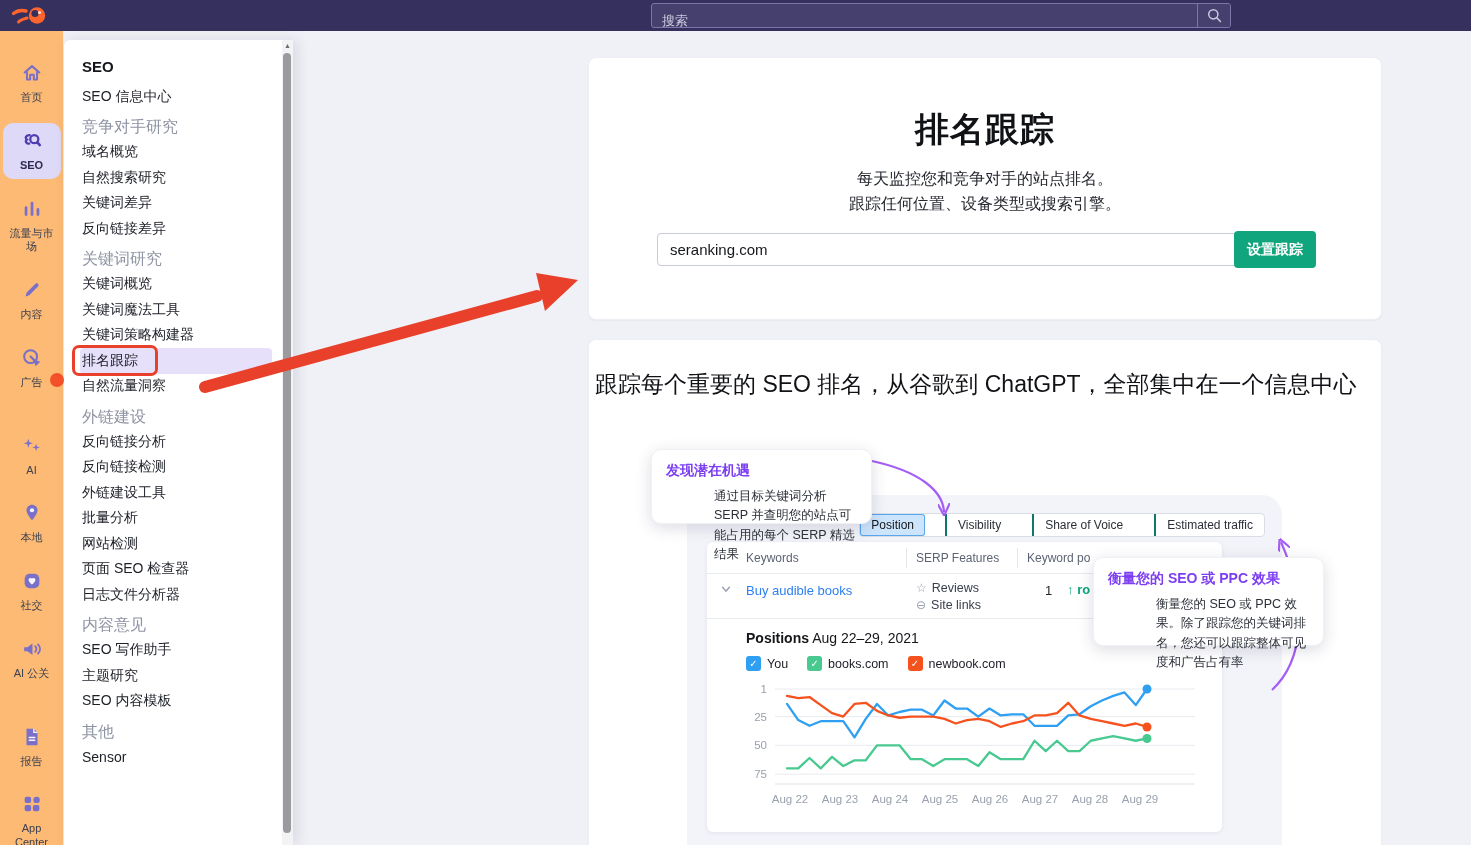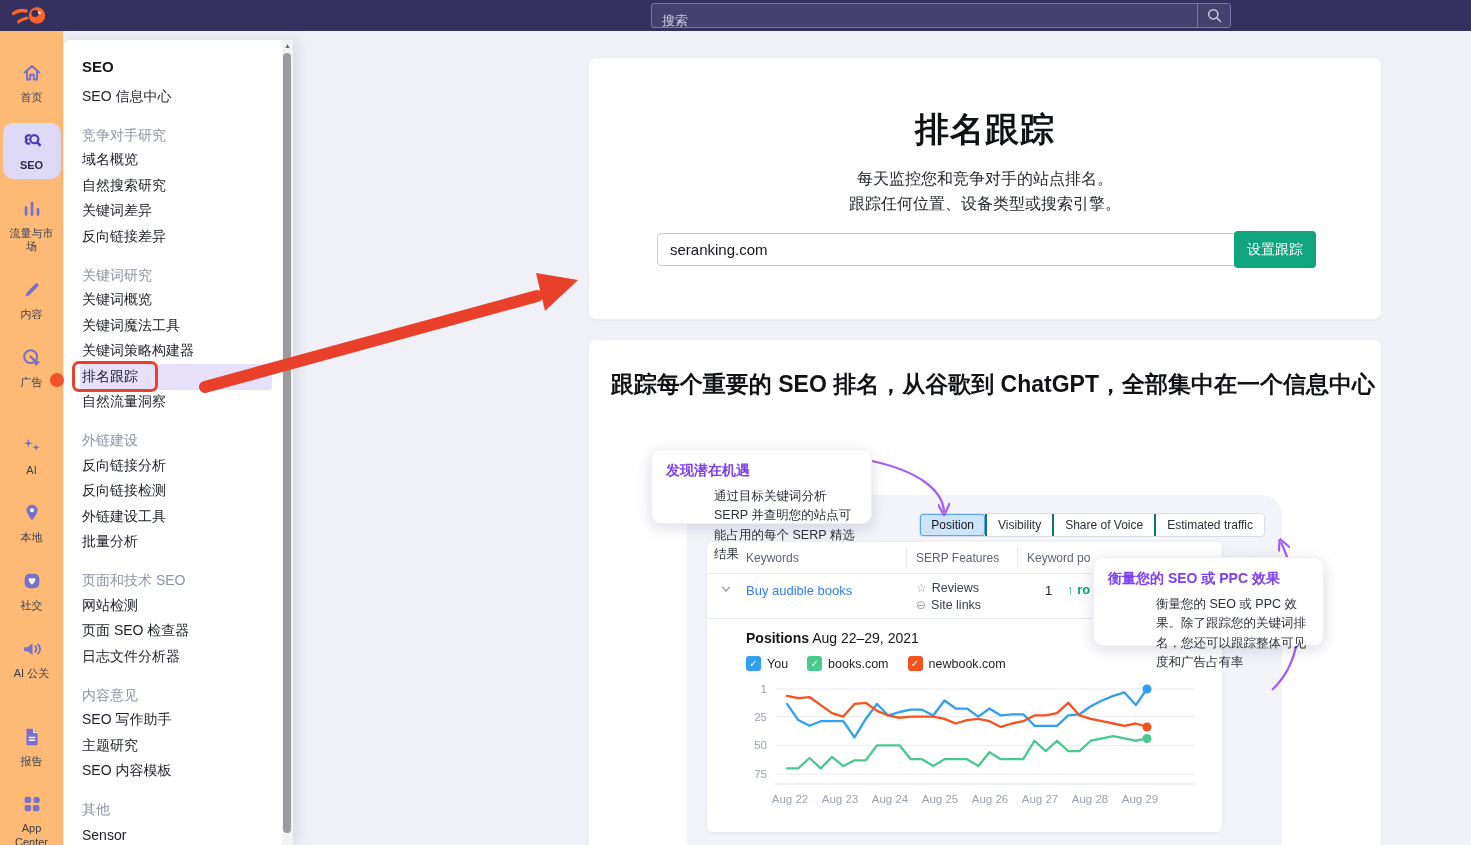--- a/index.html
+++ b/index.html
@@ -21,40 +21,40 @@
   .side-item.active { background:#ded9f7; color:#4d3db0; }
   .side-item.active .side-lb { color:#2d2a52; font-weight:bold; }
   .side-item svg { width:22px; height:22px; }
   .side-div { width:28px; height:1px; background:#d9dbe4; margin:4px 0 16px; }
 
   
   .flyout { position:absolute; left:64px; top:40px; width:229px; height:805px; background:#fff; z-index:10; box-shadow:4px 0 14px rgba(40,40,80,.12); border-top-left-radius:6px; padding:18px 0 0 18px; }
   .fly-title { font-size:15px; font-weight:bold; color:#15171c; height:26px; }
   .fly-item { position:relative; height:25.5px; display:flex; align-items:center; font-size:14px; color:#1c1f26; cursor:pointer; width:192px; }
   .fly-item.hl { background:#e6e0fb; border-radius:4px; padding-left:2px; margin-left:-2px; }
-  .fly-header { margin-top:14px; height:24px; display:flex; align-items:center; font-size:14px; color:#8e93a3; }
+  .fly-header { margin-top:6px; height:24px; display:flex; align-items:center; font-size:16px; color:#8e93a3; }
   .red-ann { position:absolute; left:-8px; top:-3px; width:86px; height:31px; border:3px solid #e8402a; border-radius:7px; pointer-events:none; }
   .fly-scroll { position:absolute; right:0; top:0; width:11px; height:100%; background:#f3f3f5; }
   .fly-thumb { position:absolute; left:1px; top:13px; width:8px; height:780px; background:#9a9a9f; border-radius:5px; }
   .fly-up { position:absolute; left:1px; top:2px; font-size:7px; color:#6b6b70; width:9px; text-align:center; }
 
   
   .card { position:absolute; left:588px; width:794px; background:#fff; border:1px solid #eceef3; border-radius:8px; box-shadow:0 1px 2px rgba(30,30,60,.04); }
   .hero-card { top:57px; height:263px; }
   .hero-title { margin-top:49px; text-align:center; font-size:34px; font-weight:bold; color:#101216; letter-spacing:1px; }
   .hero-sub { text-align:center; font-size:16px; color:#26292f; line-height:1.55; margin-top:14px; }
   .hero-form { position:absolute; left:68px; top:175px; width:660px; display:flex; }
   .hero-input { width:606px; height:33px; border:1px solid #c7cbd4; border-radius:4px; font-size:15px; color:#15171c; padding:0 12px; outline:none; font-family:inherit; }
-  .hero-btn { position:absolute; left:577px; top:-2px; width:82px; height:37px; background:#10a57d; color:#fff; font-weight:normal; font-size:14px; border:none; border-radius:4px; cursor:pointer; font-family:inherit; }
+  .hero-btn { position:absolute; left:577px; top:-2px; width:82px; height:37px; background:#10a57d; color:#fff; font-weight:bold; font-size:14px; border:none; border-radius:4px; cursor:pointer; font-family:inherit; }
 
   .feat-card { top:339px; height:560px; }
-  .feat-title { margin:26px auto 0; width:780px; text-align:right; font-size:23px; font-weight:bold; color:#101216; line-height:1.6; }
+  .feat-title { margin:26px auto 0; width:780px; text-align:left; font-size:23px; font-weight:normal; color:#101216; line-height:1.6; }
 
   .mockup { position:absolute; left:98px; top:155px; width:595px; height:420px; background:#f3f4f9; border-radius:20px; }
-  .tabs { position:absolute; right:17px; top:18px; display:flex; background:#fff; border:1px solid #d9dde4; border-radius:4px; height:24px; font-size:12px; color:#2b2f38; }
+  .tabs { position:absolute; right:17px; top:18px; display:flex; background:#fff; border:1px solid #d9dde4; border-radius:4px; height:24px; font-size:12px; color:#2b2f38;gap:20px; }
   .tab { padding:0 11px; line-height:22px; border-left:2px solid #0f766e; cursor:pointer; white-space:nowrap; }
   .tab:first-child { border-left:none; }
   .tab.active { background:#cde5fc; box-shadow:0 0 0 1px #5aa7ee inset; border-radius:3px; color:#14161a; }
 
   .mini-card { position:absolute; left:20px; top:47px; width:515px; height:290px; background:#fff; border-radius:6px; box-shadow:0 1px 4px rgba(40,40,80,.08); }
   .th { position:absolute; top:9px; font-size:12px; color:#5c6372; }
   .vdiv { position:absolute; top:6px; width:1px; height:20px; background:#e4e7ec; }
   .hdiv { position:absolute; left:0; width:100%; height:1px; background:#e7eaef; }
   .kw-link { position:absolute; left:39px; top:41px; font-size:13px; color:#2e80f0; cursor:pointer; }
   .chev { position:absolute; left:13px; top:41px; }
@@ -228,21 +228,20 @@
       </div>
       <div class="fly-item">
         <span>反向链接检测</span>
       </div>
       <div class="fly-item">
         <span>外链建设工具</span>
       </div>
       <div class="fly-item">
         <span>批量分析</span>
       </div>
-      <div class="fly-header">页面和技术 SEO</div>
       <div class="fly-item">
         <span>网站检测</span>
       </div>
       <div class="fly-item">
         <span>页面 SEO 检查器</span>
       </div>
       <div class="fly-item">
         <span>日志文件分析器</span>
       </div>
       <div class="fly-header">内容意见</div>

